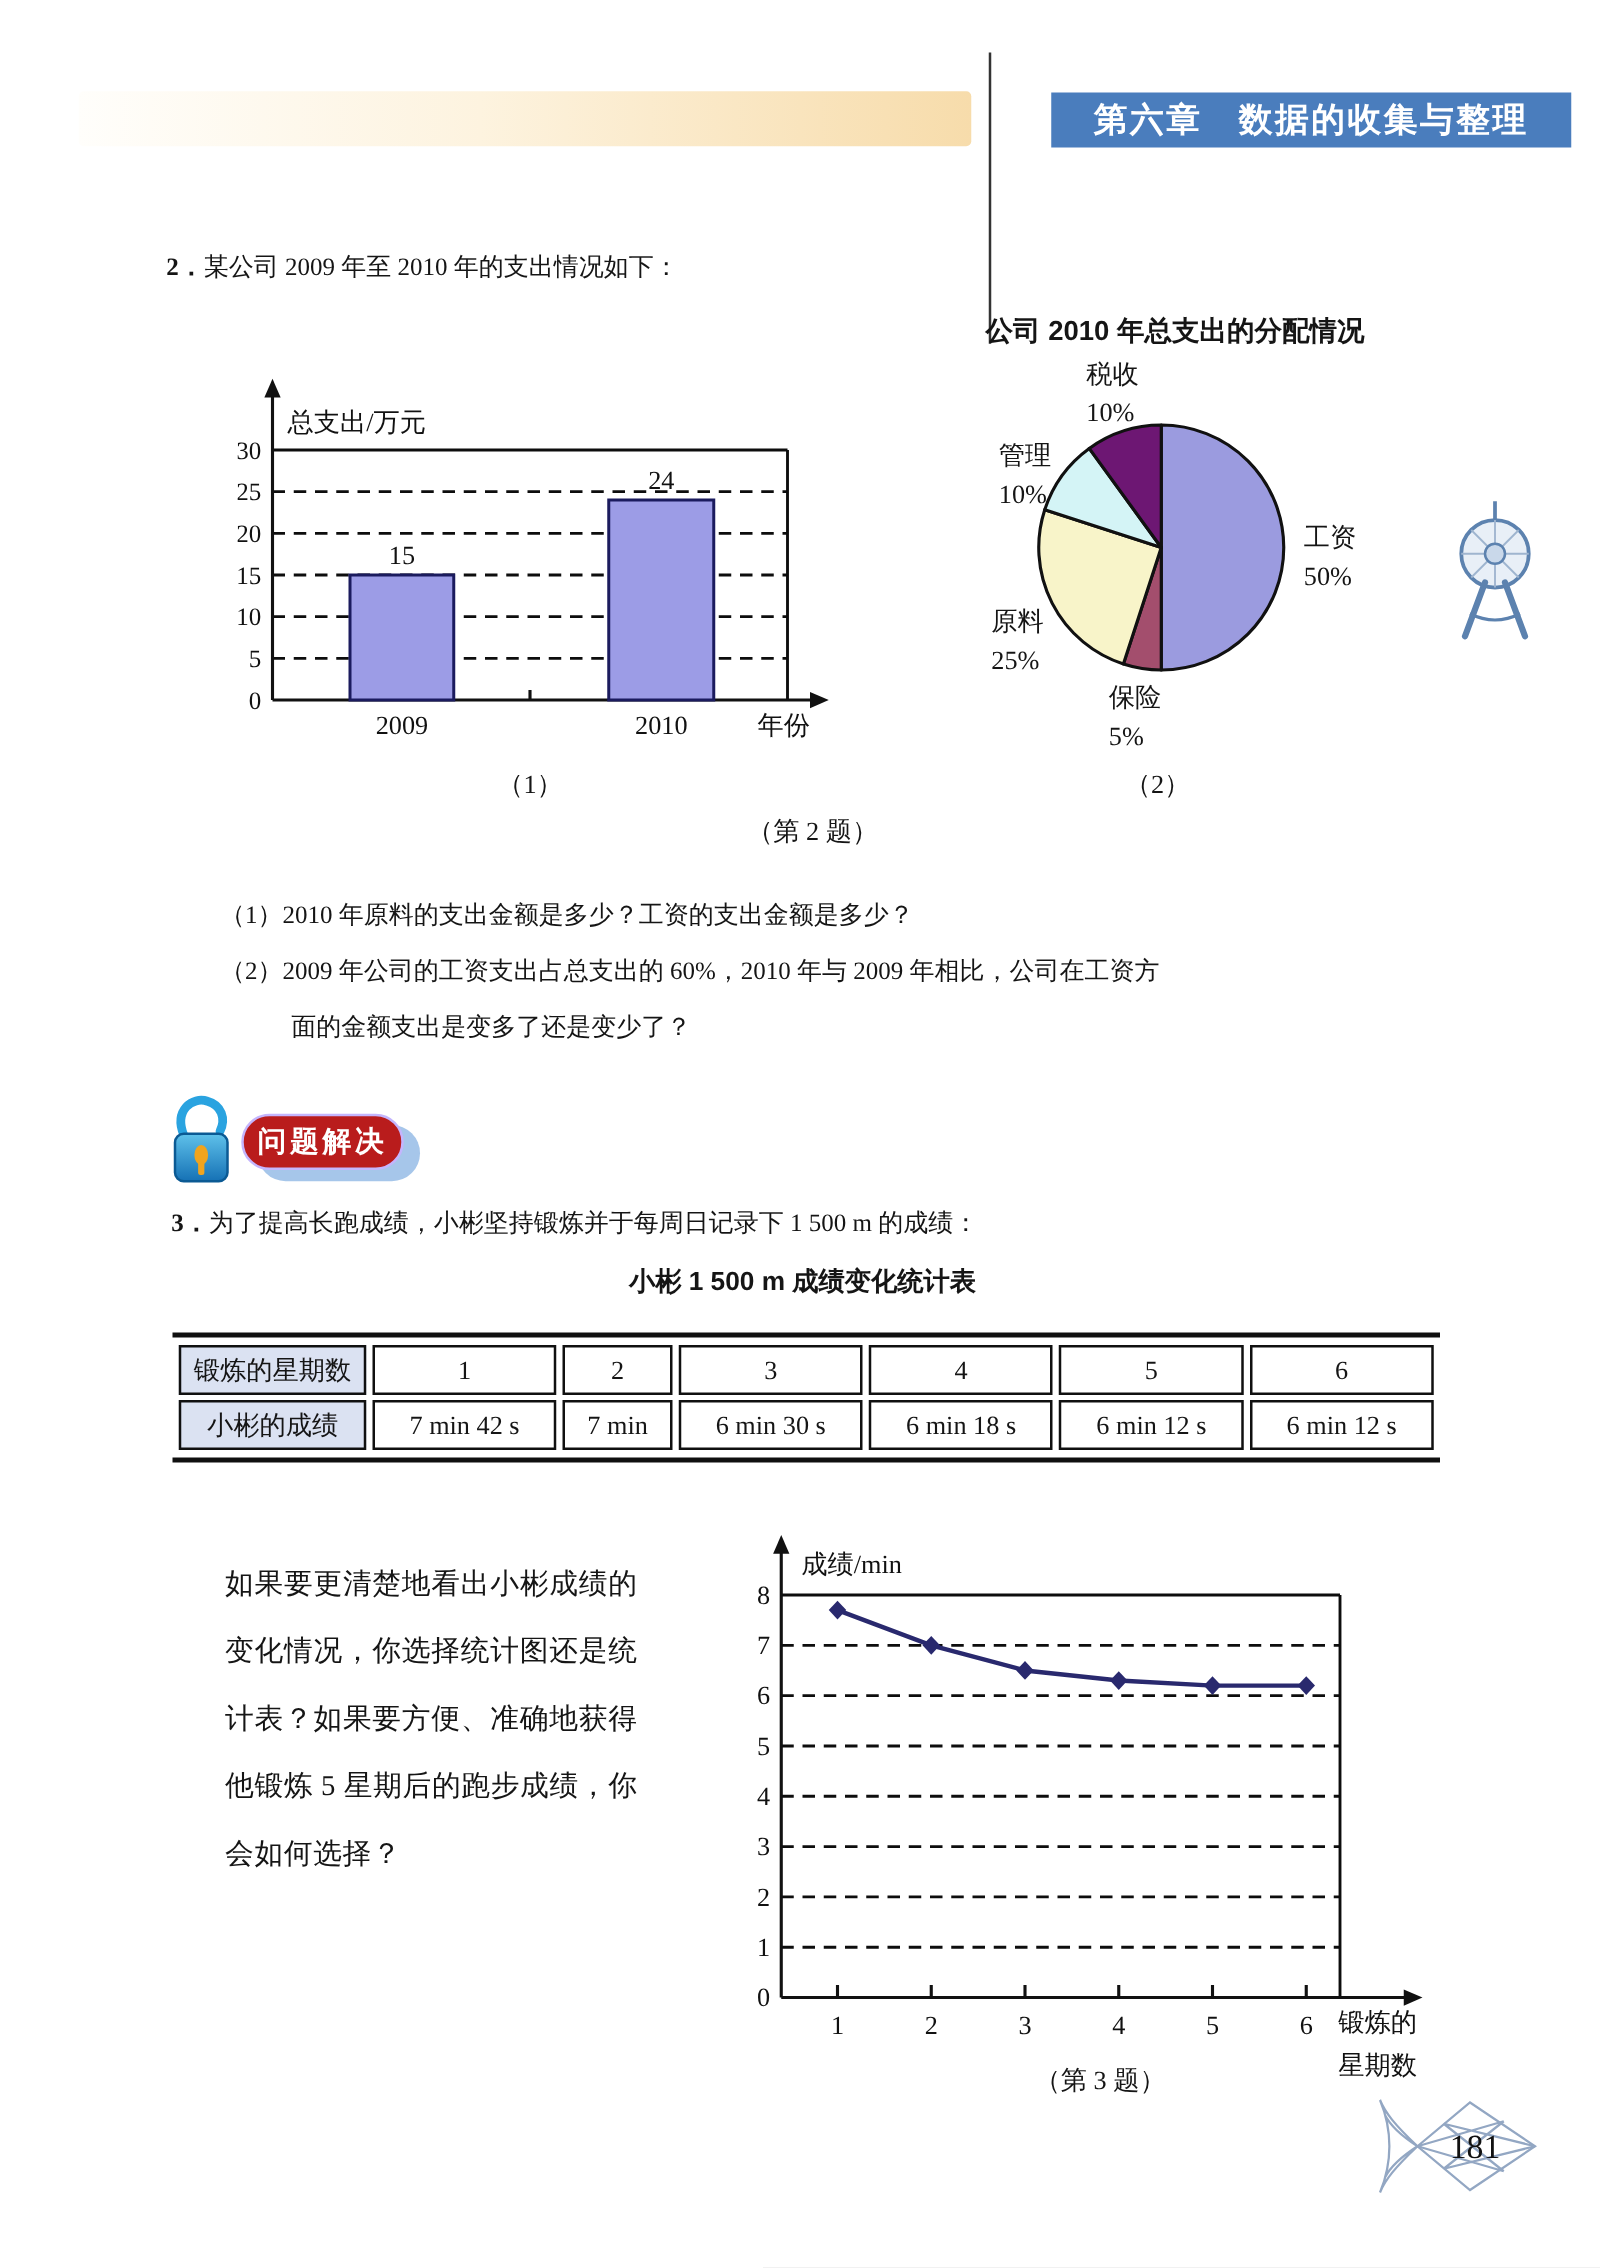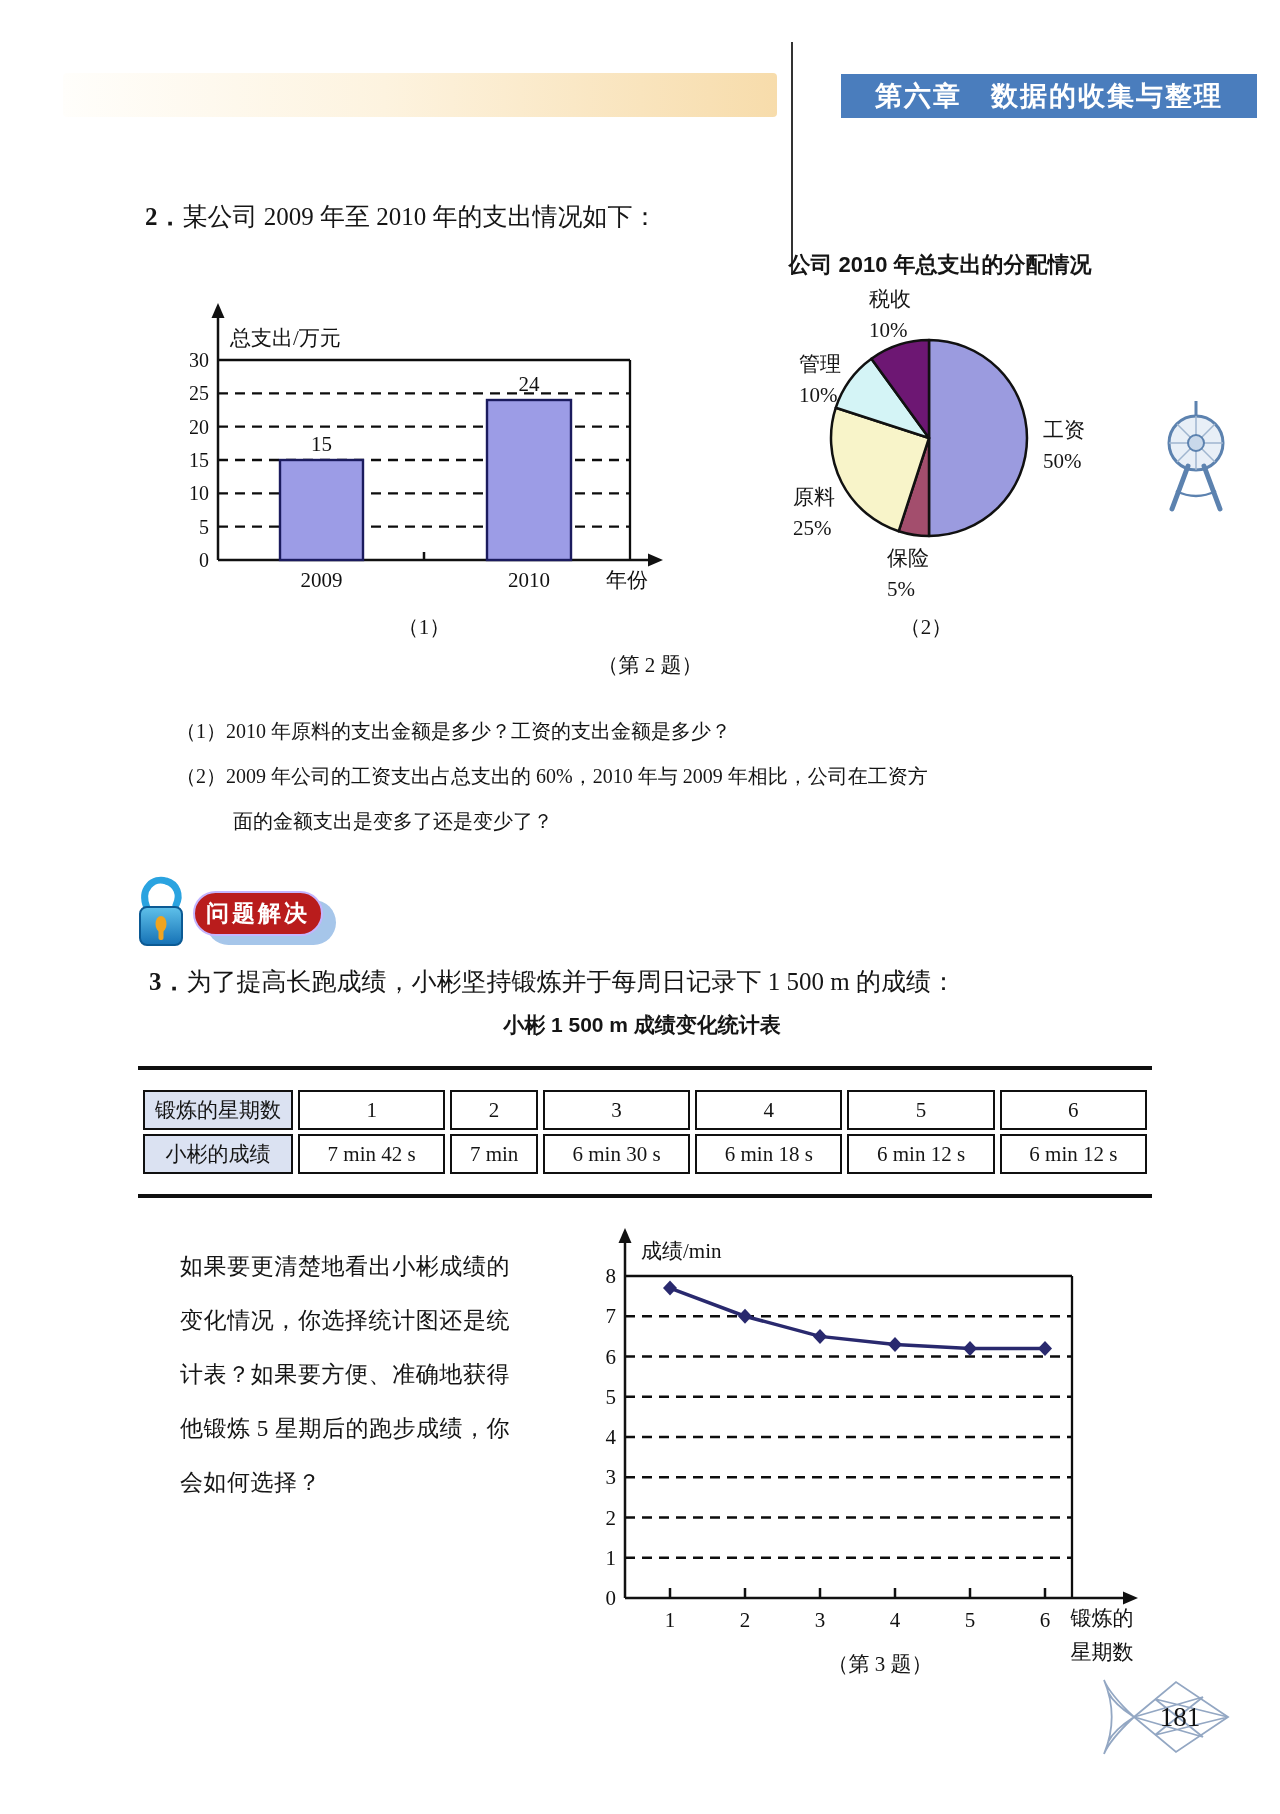--- a/index.html
+++ b/index.html
@@ -10,32 +10,32 @@
   .sans{font-family:"Liberation Sans","DejaVu Sans",sans-serif;}
   .bold{font-weight:bold;}
   
   .head-bar{left:63px;top:73px;width:714px;height:44px;border-radius:4px;
             background:linear-gradient(to right,#fffefb 0%,#fdf3df 45%,#f7dcab 100%);}
   .head-vline{left:791px;top:42px;width:2px;height:233px;background:#333;}
   .head-box{left:802px;top:74px;width:416px;height:44px;background:#4a7dbd;
             display:flex;align-items:center;justify-content:center;margin-left:39px;}
   .head-box span{color:#ffffff;font-size:27px;letter-spacing:2px;}
   
-  .p-line{font-size:25px;margin-left:12px;}
+  .p-line{font-size:20px;}
   .q-line{font-size:20px;}
   .chart-title{font-size:22px;text-align:center;}
   .cap{font-size:21px;transform:translateX(-50%);}
   .pie-label{font-size:21px;line-height:31px;text-align:left;transform:translateX(-50%);}
   
   .badge-shadow{left:206px;top:900px;width:130px;height:45px;border-radius:23px;background:#a6c6ea;}
   .badge-pill{left:193px;top:891px;width:130px;height:45px;border-radius:23px;background:#b91c1c;
               display:flex;align-items:center;justify-content:center;border:2px solid #c4b5fd;box-sizing:border-box;}
   .badge-pill span{color:#ffffff;font-size:23px;letter-spacing:3px;}
   
-  .table-wrap{left:138px;top:1066px;width:1014px;border-top:4px solid #101010;border-bottom:4px solid #101010;padding:16px 0;}
+  .table-wrap{left:138px;top:1066px;width:1014px;border-top:4px solid #101010;border-bottom:4px solid #101010;padding:2px 0;}
   .table-wrap table{width:100%;border-collapse:separate;border-spacing:5px 4px;}
   .table-wrap td{border:2px solid #101010;height:36px;text-align:center;font-size:21px;padding:0 3px;
                  font-family:"Liberation Serif","DejaVu Serif",serif;}
   .table-wrap td.hdr{background:#dbe2f2;width:140px;}
   
   .para{left:180px;top:1240px;width:330px;font-size:23px;line-height:54px;text-align:justify;letter-spacing:.5px;}
   svg text{font-family:"Liberation Serif","DejaVu Serif",serif;fill:#111;}
 </style>
 </head>
 <body>

